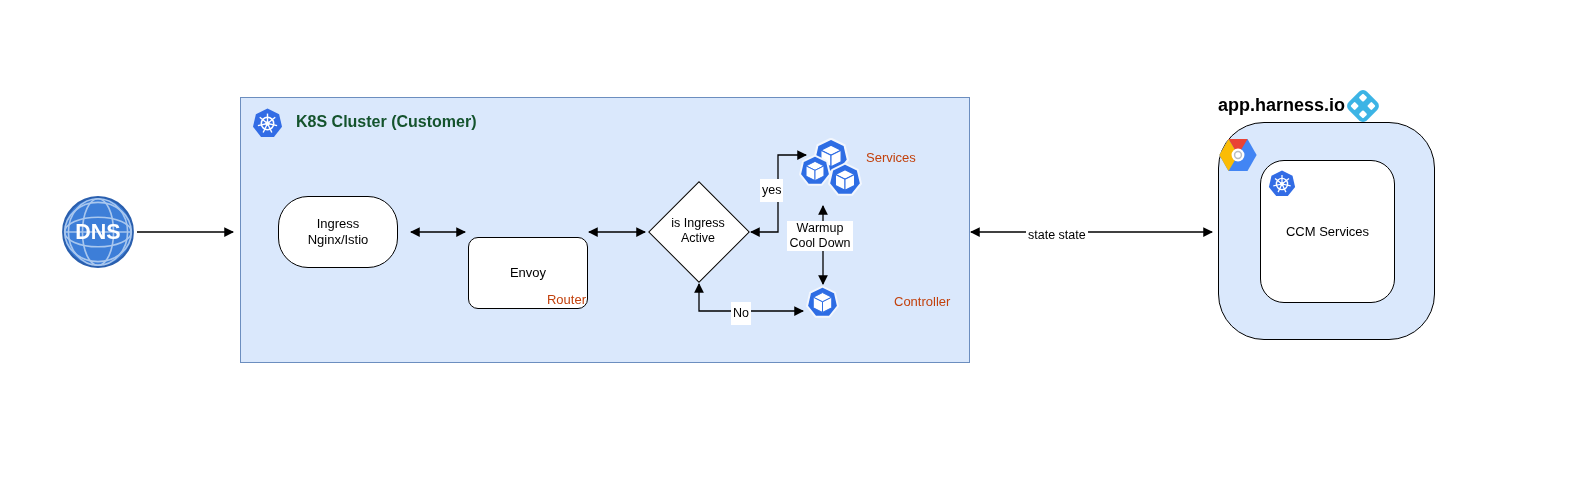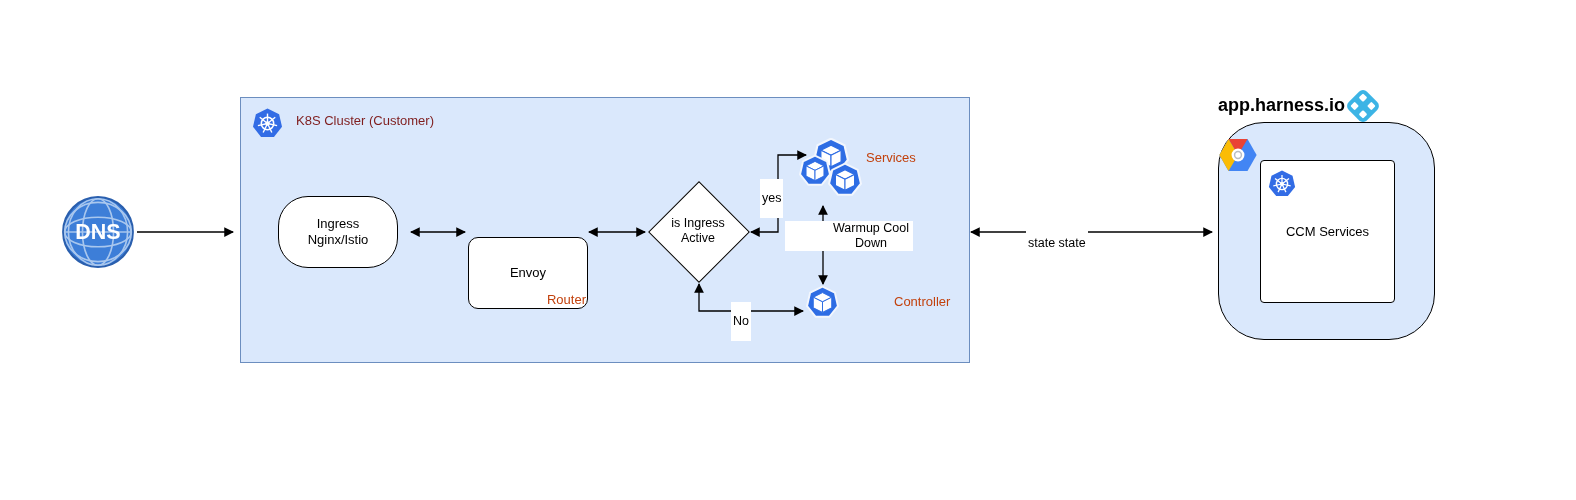--- a/index.html
+++ b/index.html
@@ -2,42 +2,42 @@
 <html><head>
 <meta charset="utf-8">
 <style>
   html,body{margin:0;padding:0;}
   body{font-family:"Liberation Sans",sans-serif;background:#fff;}
   #canvas{position:relative;width:1576px;height:500px;background:#fff;overflow:hidden;}
   .abs{position:absolute;}
   #conn{position:absolute;left:0;top:0;width:1576px;height:500px;pointer-events:none;z-index:5;}
   .title{left:20px;top:33px;width:160px;text-align:center;font-weight:bold;font-size:15px;line-height:21px;color:#000;z-index:2;}
   .cluster{left:240px;top:97px;width:728px;height:264px;background:#dae8fc;border:1px solid #6c8ebf;z-index:1;}
-  .cluster-title{left:296px;top:113px;font-weight:normal;font-size:13px;color:#7f1d1d;z-index:6;}
+  .cluster-title{left:296px;top:113px;font-weight:bold;font-size:16px;color:#14532d;z-index:6;}
   .node{background:#fff;border:1.3px solid #000;border-radius:10px;display:flex;align-items:center;justify-content:center;text-align:center;font-size:13px;line-height:16px;color:#000;z-index:4;}
   .ingress{left:278px;top:196px;width:118px;height:70px;border-radius:30px;}
   .ingress span{display:inline-block;width:100px;}
   .envoy{left:468px;top:196px;width:118px;height:70px;margin-top:41px;}
   .lbl{font-size:13px;color:#c2410c;z-index:6;}
   .router{left:468px;top:292px;width:118px;text-align:right;}
   .diamond{left:663px;top:196px;width:70px;height:70px;background:#fff;border:1.3px solid #000;transform:rotate(45deg);z-index:3;}
   .diamond-text{left:655px;top:196px;width:86px;height:70px;display:flex;align-items:center;justify-content:center;text-align:center;font-size:12.5px;line-height:15px;z-index:6;}
   .diamond-text span{display:inline-block;width:66px;}
-  .edge-lbl{font-size:12.5px;line-height:15px;background:#fff;color:#000;z-index:6;padding:12px 2px;}
+  .edge-lbl{font-size:12.5px;line-height:15px;background:#fff;color:#000;z-index:6;padding:4px 2px;}
   .yes-lbl{left:760px;top:179px;}
   .no-lbl{left:731px;top:302px;}
   .warmup-lbl{left:785px;top:221px;width:70px;text-align:center;}
-  .warmup-lbl span{display:inline-block;width:84px;background:#fff;padding-left:44px;}
+  .warmup-lbl span{display:inline-block;width:66px;background:#fff;}
   .sync-lbl{left:1026px;top:224px;}
   .services-lbl{left:866px;top:150px;}
   .controller-lbl{left:894px;top:294px;}
   .icon{z-index:6;}
   .harness-box{left:1218px;top:122px;width:215px;height:216px;background:#dae8fc;border:1.3px solid #000;border-radius:46px;z-index:1;}
   .harness-title{left:1218px;top:95px;font-weight:bold;font-size:18px;z-index:2;}
-  .ccm-box{left:1260px;top:160px;width:133px;height:141px;background:#fff;border:1.3px solid #000;border-radius:4px;z-index:3;display:flex;align-items:center;justify-content:center;font-size:13px;}
+  .ccm-box{left:1260px;top:160px;width:133px;height:141px;background:#fff;border:1.3px solid #000;border-radius:24px;z-index:3;display:flex;align-items:center;justify-content:center;font-size:13px;}
 </style>
 </head>
 <body>
 
 <div id="canvas">
 
   <svg id="conn">
     <defs>
       <marker id="arr" viewBox="0 0 10 10" refX="9" refY="5" markerWidth="7.5" markerHeight="7.5" orient="auto-start-reverse">
         <path d="M0,0 L10,5 L0,10 z" fill="#000"></path>

